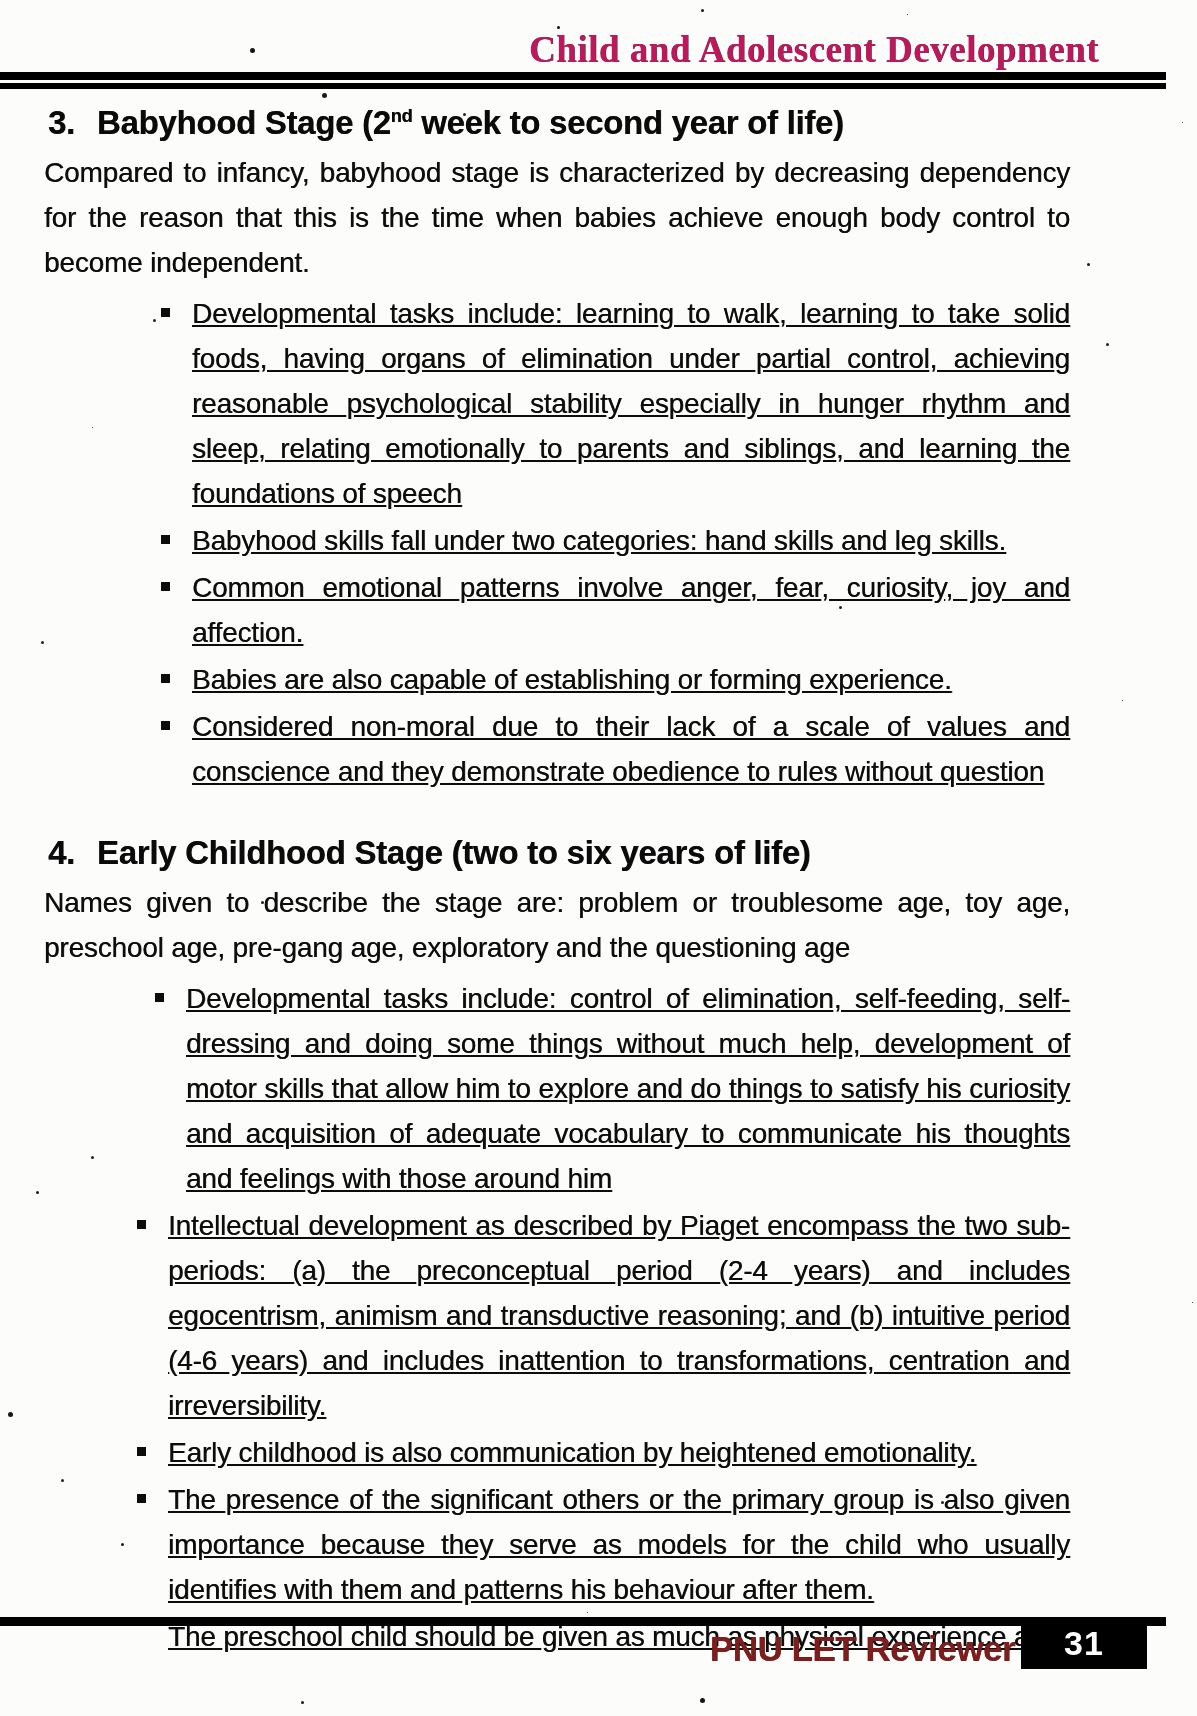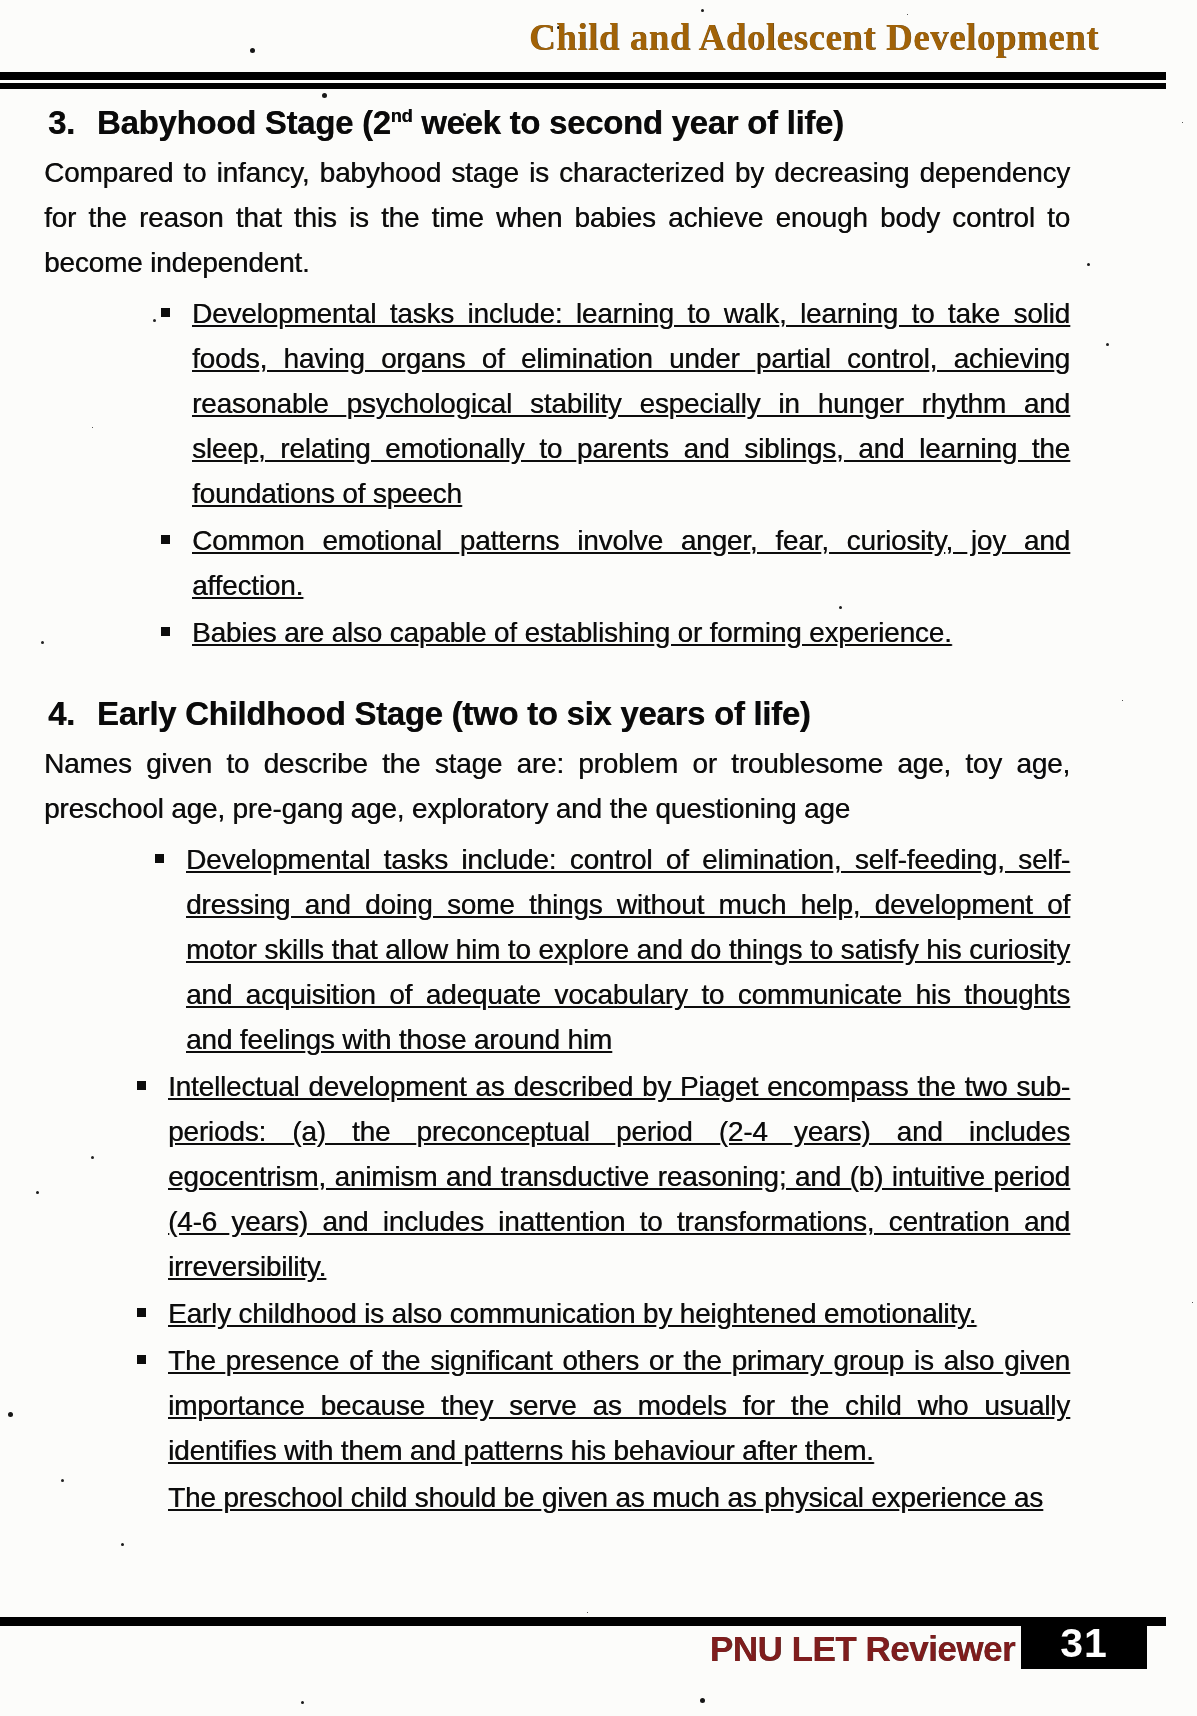--- a/index.html
+++ b/index.html
@@ -5,23 +5,23 @@
   html,body { margin:0; padding:0; background:#e8e8e6; }
   .page {
     position:relative; width:1197px; height:1716px; margin:0 auto;
     background:#fcfcfa; overflow:hidden;
     font-family:"Liberation Sans", sans-serif; color:#0c0c0c;
   }
   .ink { text-shadow: 0.4px 0 0 rgba(0,0,0,0.75); }
 
   
   .header-title {
-    position:absolute; top:16px; right:98px;
+    position:absolute; top:28px; right:98px;
     font-family:"Liberation Serif", serif; font-weight:bold;
-    font-size:37px; letter-spacing:0.5px; color:#a16207;
+    font-size:37px; letter-spacing:0.5px; color:#be185d;
   }
   .header-rule {
     position:absolute; top:72px; left:0; width:1166px; height:17px;
     background:linear-gradient(#000 0 47%, #fcfcfa 47% 62%, #000 62% 100%);
   }
 
   
   .content { position:absolute; left:44px; top:104px; width:1026px; }
   h2.section-heading {
     margin:0 0 8px 0; font-size:33px; font-weight:bold; letter-spacing:-0.3px;
@@ -46,21 +46,21 @@
   section.sec4 ul.bullets > li:first-child { margin-left:18px; }
 
   
   .footer-rule { position:absolute; top:1617px; left:0; width:1166px; height:9px; background:#000; }
   .footer-label {
     position:absolute; top:1629px; right:182px;
     font-size:35px; font-weight:bold; letter-spacing:-0.5px; color:#7f1d1d;
   }
   .page-badge {
     position:absolute; top:1617px; right:50px; width:126px; height:52px;
-    background:#000; color:#fff; font-weight:bold; font-size:41px;
+    background:#000; color:#fff; font-weight:bold; font-size:34px;
     text-align:center; line-height:52px; letter-spacing:1px;
   }
 
   
   .speckles {
     position:absolute; left:250px; top:48px; width:5px; height:5px;
     border-radius:50%; background:#161616;
     box-shadow:
       72px 45px 0 0 #1a1a1a,
       306px -23px 0 -1px #111,
@@ -102,22 +102,24 @@
   <div class="content">
 
     <section>
       <h2 class="section-heading ink">
         <span class="num">3.</span>
         <span><span>Babyhood Stage (2</span><sup>nd</sup><span> week to second year of life)</span></span>
       </h2>
       <p class="intro ink">Compared to infancy, babyhood stage is characterized by decreasing dependency for the reason that this is the time when babies achieve enough body control to become independent.</p>
       <ul class="bullets">
         <li><span class="bullet"></span><span class="ink">Developmental tasks include: learning to walk, learning to take solid foods, having organs of elimination under partial control, achieving reasonable psychological stability especially in hunger rhythm and sleep, relating emotionally to parents and siblings, and learning the foundations of speech</span></li>
+        <li><span class="bullet"></span><span class="ink">Babyhood skills fall under two categories: hand skills and leg skills.</span></li>
         <li><span class="bullet"></span><span class="ink">Common emotional patterns involve anger, fear, curiosity, joy and affection.</span></li>
         <li><span class="bullet"></span><span class="ink">Babies are also capable of establishing or forming experience.</span></li>
+        <li><span class="bullet"></span><span class="ink">Considered non-moral due to their lack of a scale of values and conscience and they demonstrate obedience to rules without question</span></li>
       </ul>
     </section>
 
     <section class="sec4">
       <h2 class="section-heading ink">
         <span class="num">4.</span>
         <span><span>Early Childhood Stage (two to six years of life)</span><sup></sup><span></span></span>
       </h2>
       <p class="intro ink">Names given to describe the stage are: problem or troublesome age, toy age, preschool age, pre-gang age, exploratory and the questioning age</p>
       <ul class="bullets">

